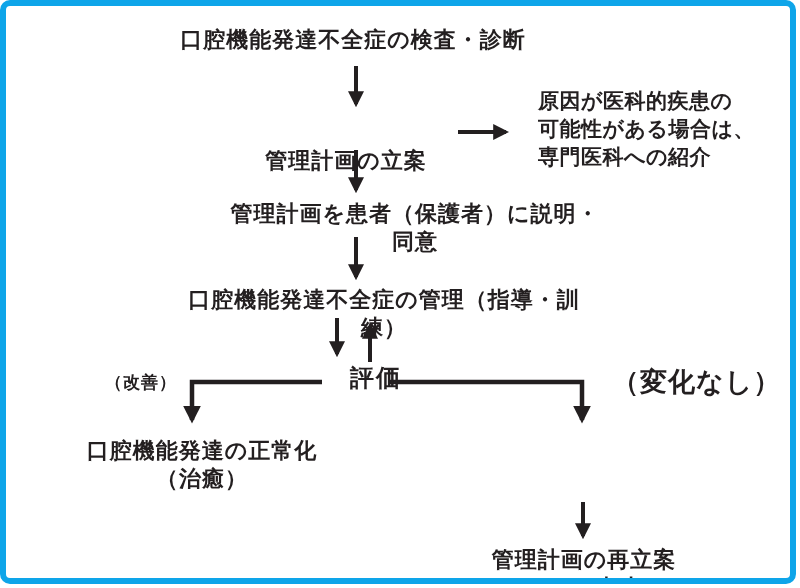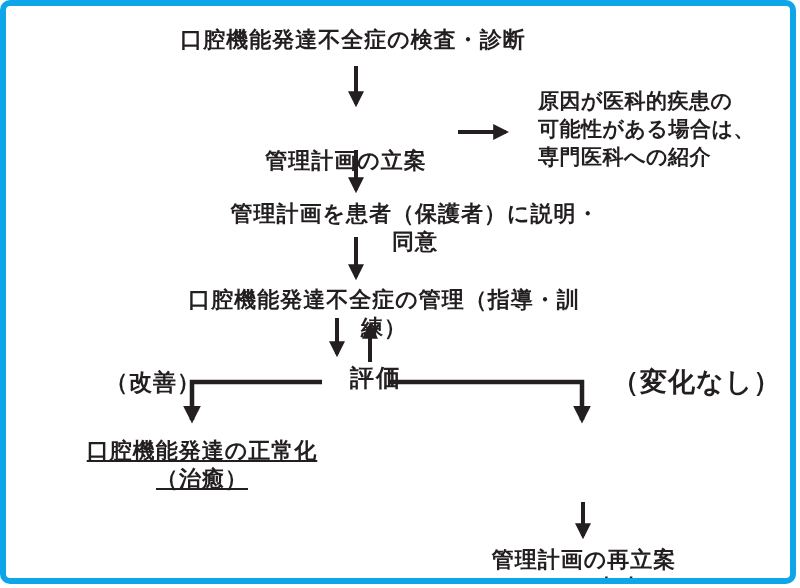--- a/index.html
+++ b/index.html
@@ -36,23 +36,23 @@
     white-space: pre-line;
     line-height: 28px;
   }
   .centered { transform: translateX(-50%); text-align: center; }
   .node-exam        { left: 347px; top: 20px; }
   .node-plan        { left: 340px; top: 109px; margin-top: 32px; }
   .node-referral    { left: 532px; top: 81px; font-size: 21px; line-height: 28px; letter-spacing: 0.5px; text-align: left; }
   .node-consent     { left: 361px; top: 194px; margin-left: 48px; }
   .node-management  { left: 378px; top: 280px; }
   .node-evaluation  { left: 349px; top: 358px; font-size: 24px; letter-spacing: 2px; margin-left: 21px; }
-  .node-improved    { left: 99px;  top: 362px; font-size: 23px; }
+  .node-improved    { left: 99px;  top: 362px; font-size: 17px; }
   .node-nochange    { left: 606px; top: 362px; font-size: 27px; }
-  .node-normalized  { left: 196px; top: 431px; text-decoration: underline; }
+  .node-normalized  { left: 196px; top: 431px; }
   .node-little      { left: 581px; top: 431px; }
   .node-replan      { left: 578px; top: 540px; }
 </style>
 </head>
 <body>
 
 <div class="canvas">
 
   <svg class="arrow-layer" width="800" height="588" viewBox="0 0 800 588" xmlns="http://www.w3.org/2000/svg">
     <defs>

